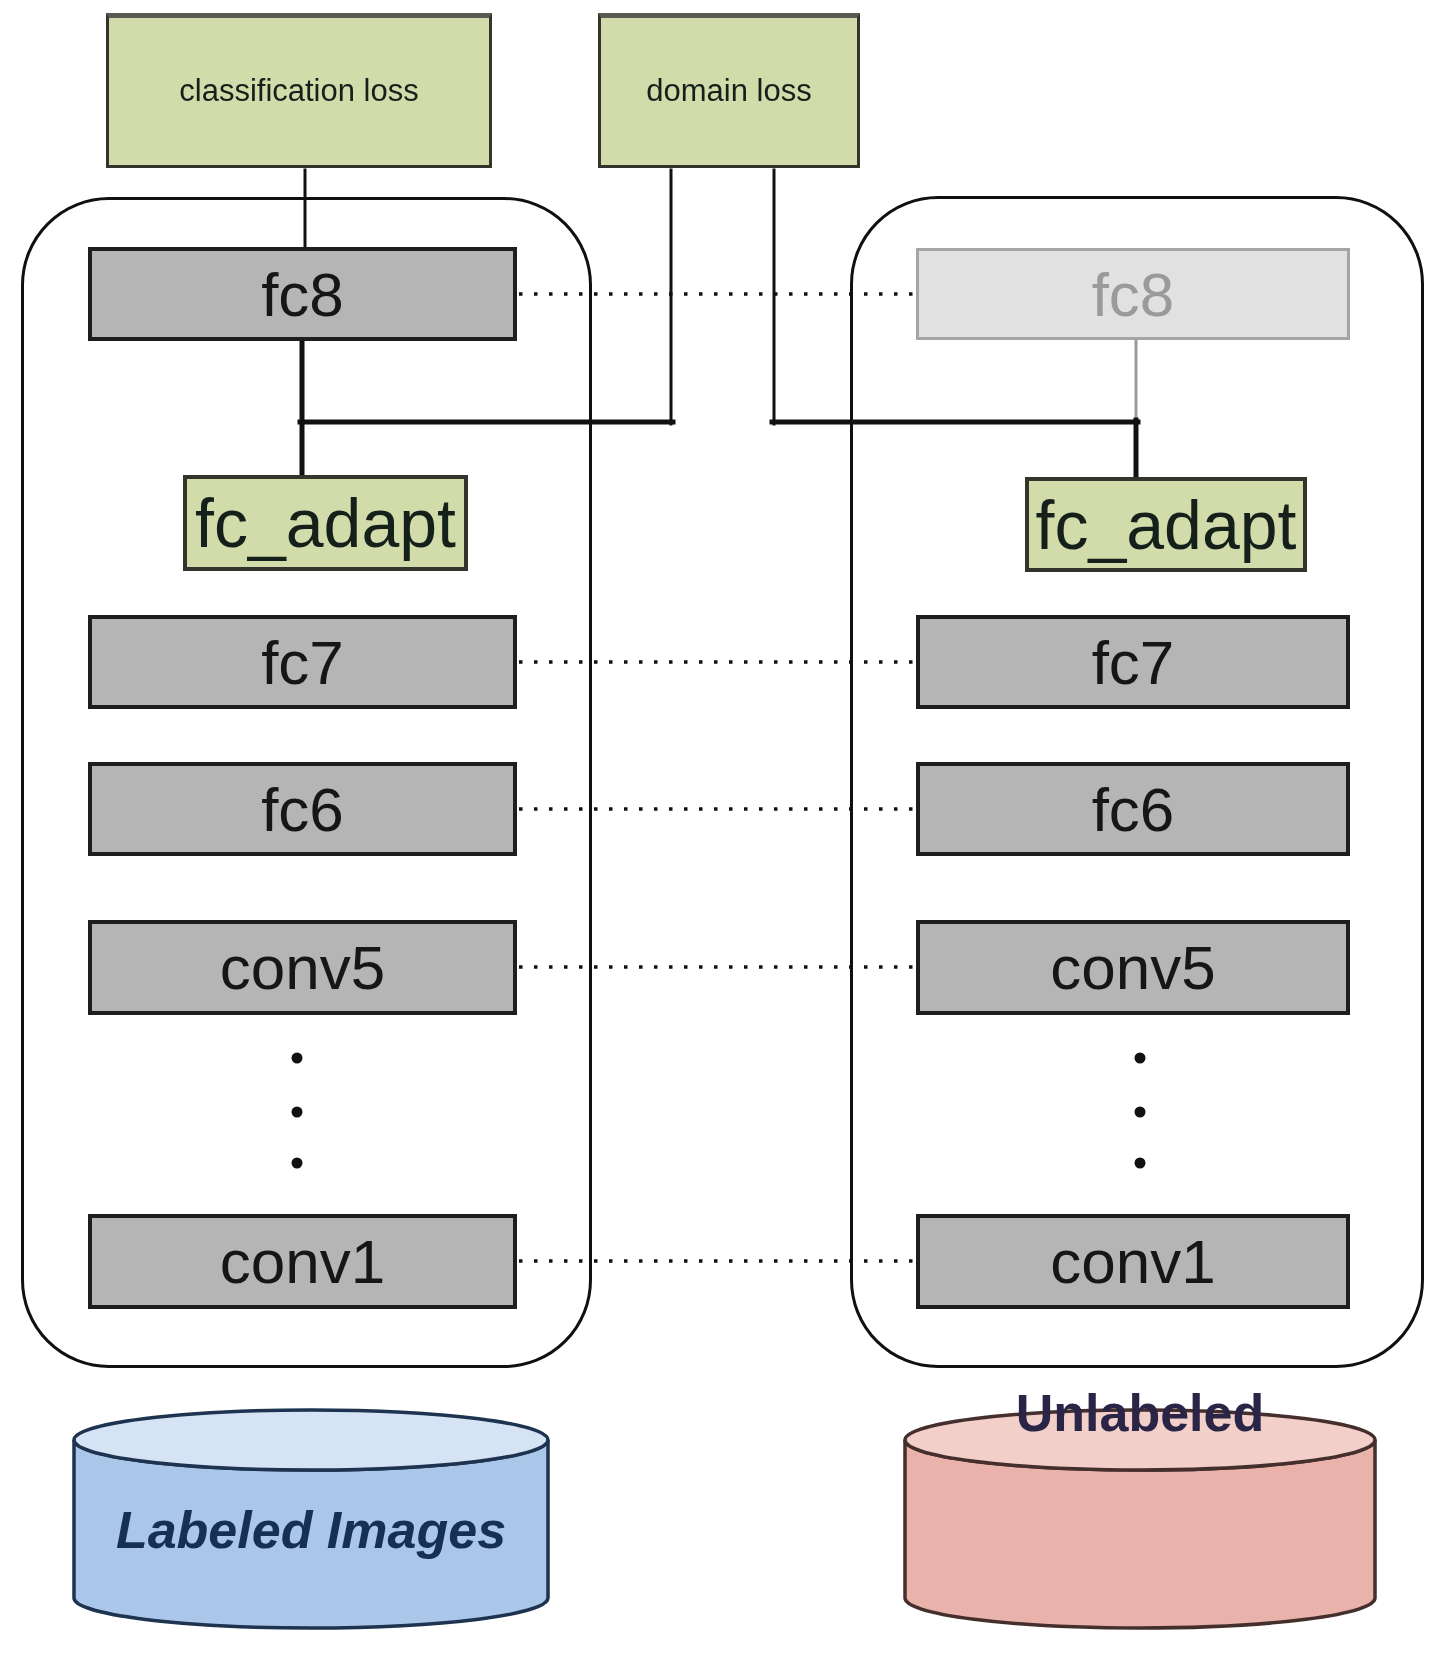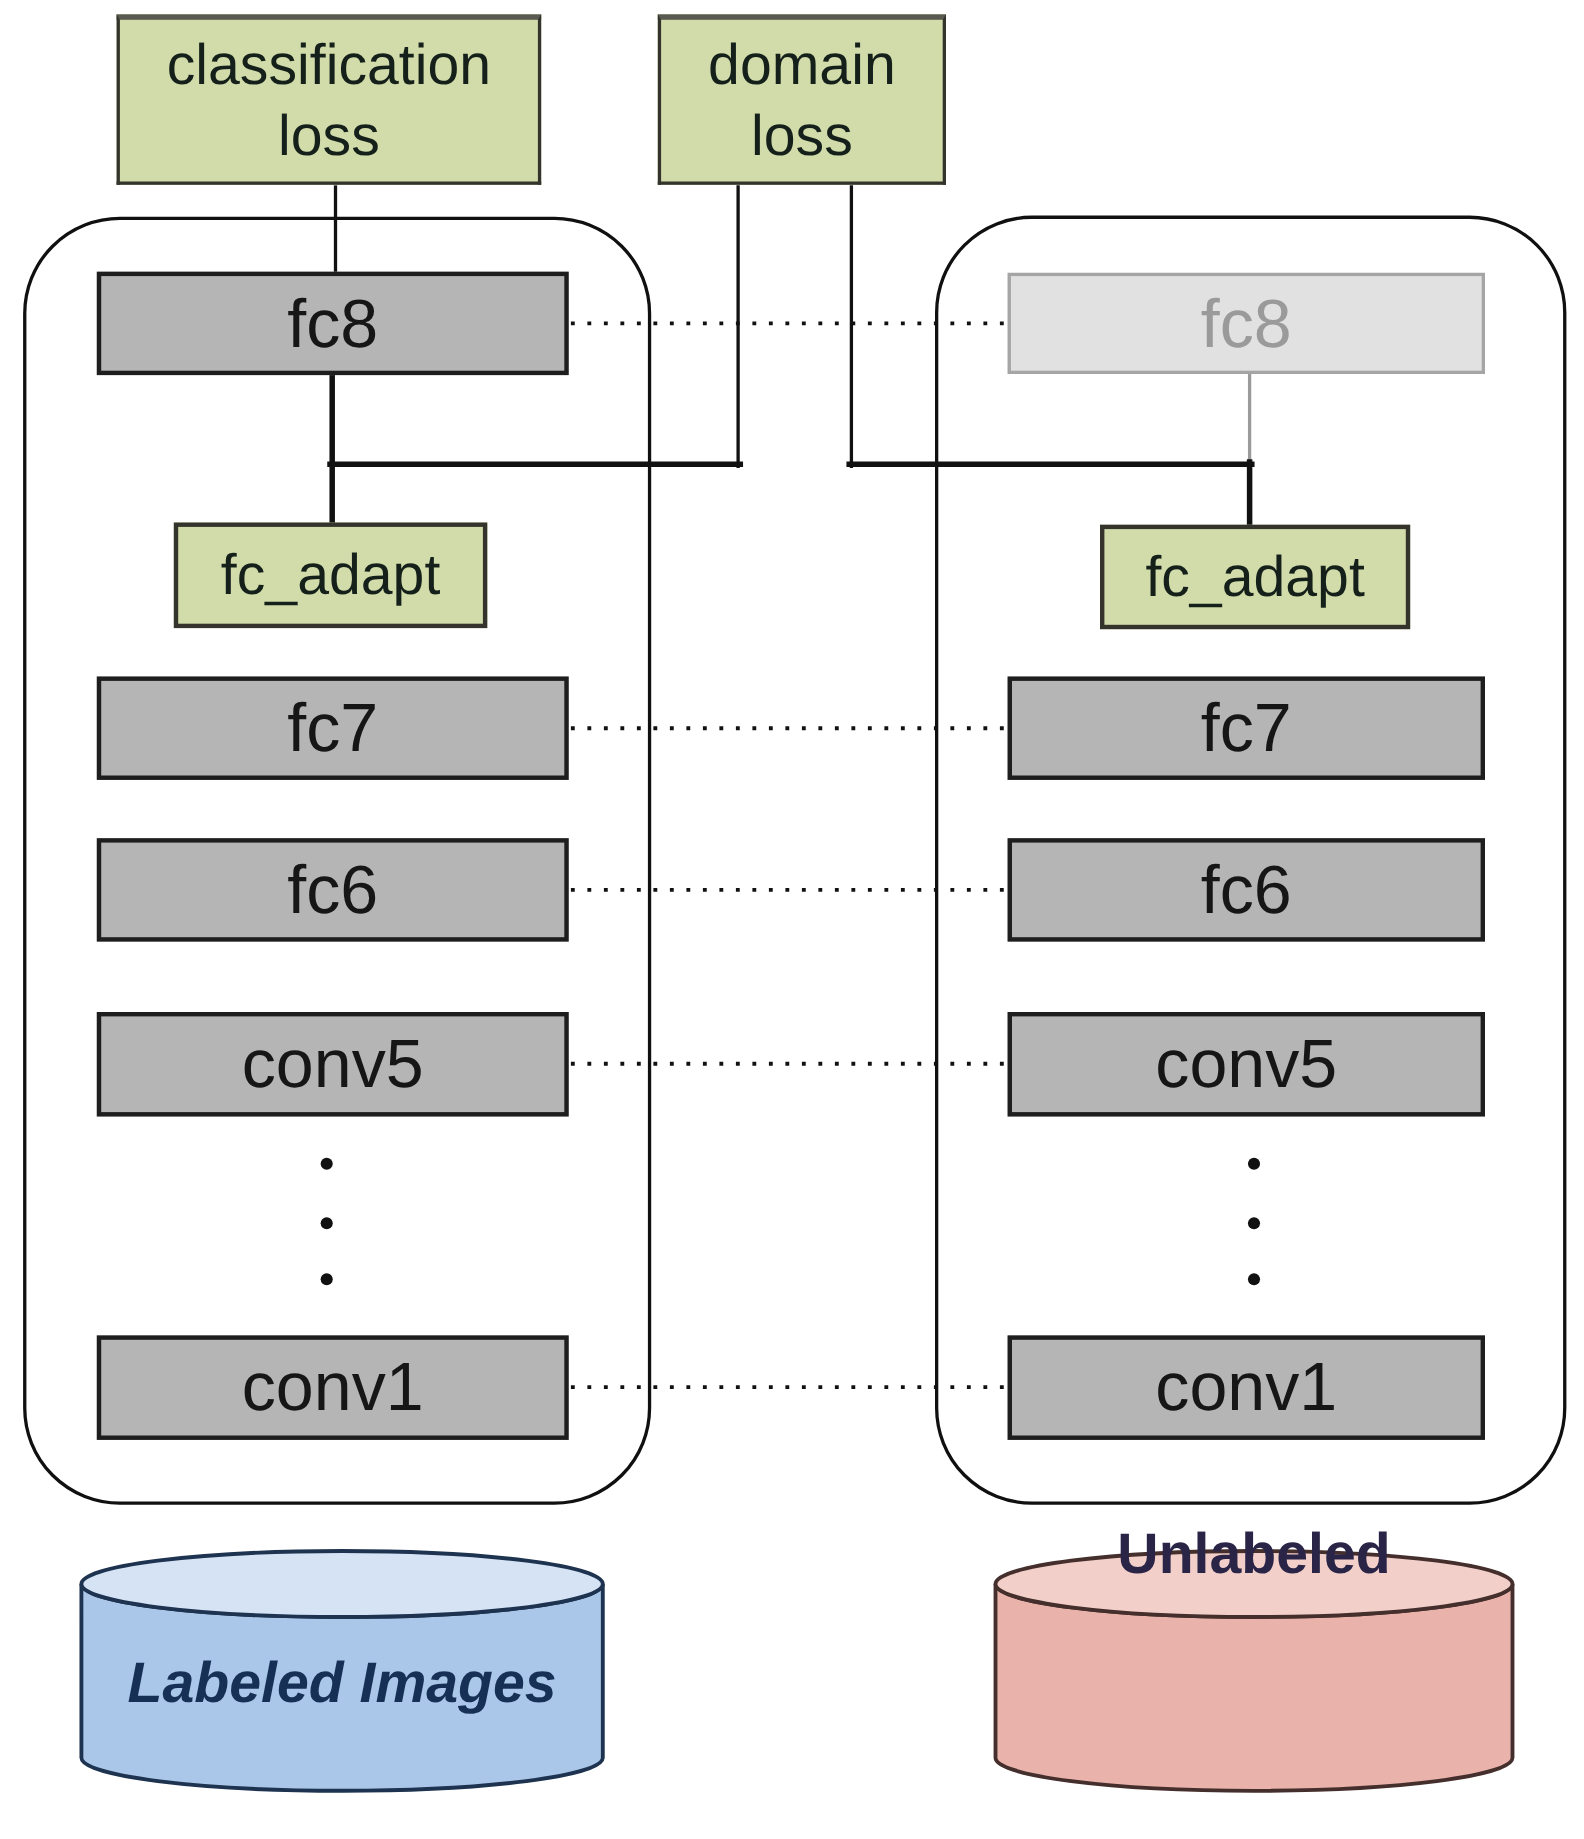--- a/index.html
+++ b/index.html
@@ -22,29 +22,29 @@
   }
   .wires{position:absolute; left:0; top:0; z-index:2;}
   .box{
     position:absolute; box-sizing:border-box; z-index:3;
     display:flex; align-items:center; justify-content:center;
     text-align:center; color:var(--text_dark);
   }
   .loss{
     background:var(--green_fill);
     border:3px solid var(--green_border); border-top:5px solid var(--green_top);
-    font-size:52px; line-height:1.25; color:#15201a;
+    font-size:31px; line-height:1.25; color:#15201a;
   }
   .gray{
     background:var(--gray_fill); border:4px solid var(--gray_border);
     font-size:62px;
   }
   .adapt{
     background:var(--green_fill); border:4px solid var(--green_border);
-    font-size:52px; color:#15201a;
+    font-size:68px; color:#15201a;margin-left:25px;
   }
   .faded{
     background:var(--faded_fill); border:3px solid var(--faded_border);
     color:var(--faded_text); font-size:62px;
   }
   .wire{stroke:var(--wire); stroke-width:3; stroke-linecap:square;}
   .wire-thick{stroke:var(--wire); stroke-width:5; stroke-linecap:square;}
   .wire-gray{stroke:var(--wire_gray); stroke-width:3; stroke-linecap:butt;}
   .dotline{stroke:var(--wire); stroke-width:3.5; stroke-dasharray:3.5 11.5; stroke-linecap:butt;}
   .dot{fill:var(--wire);}

